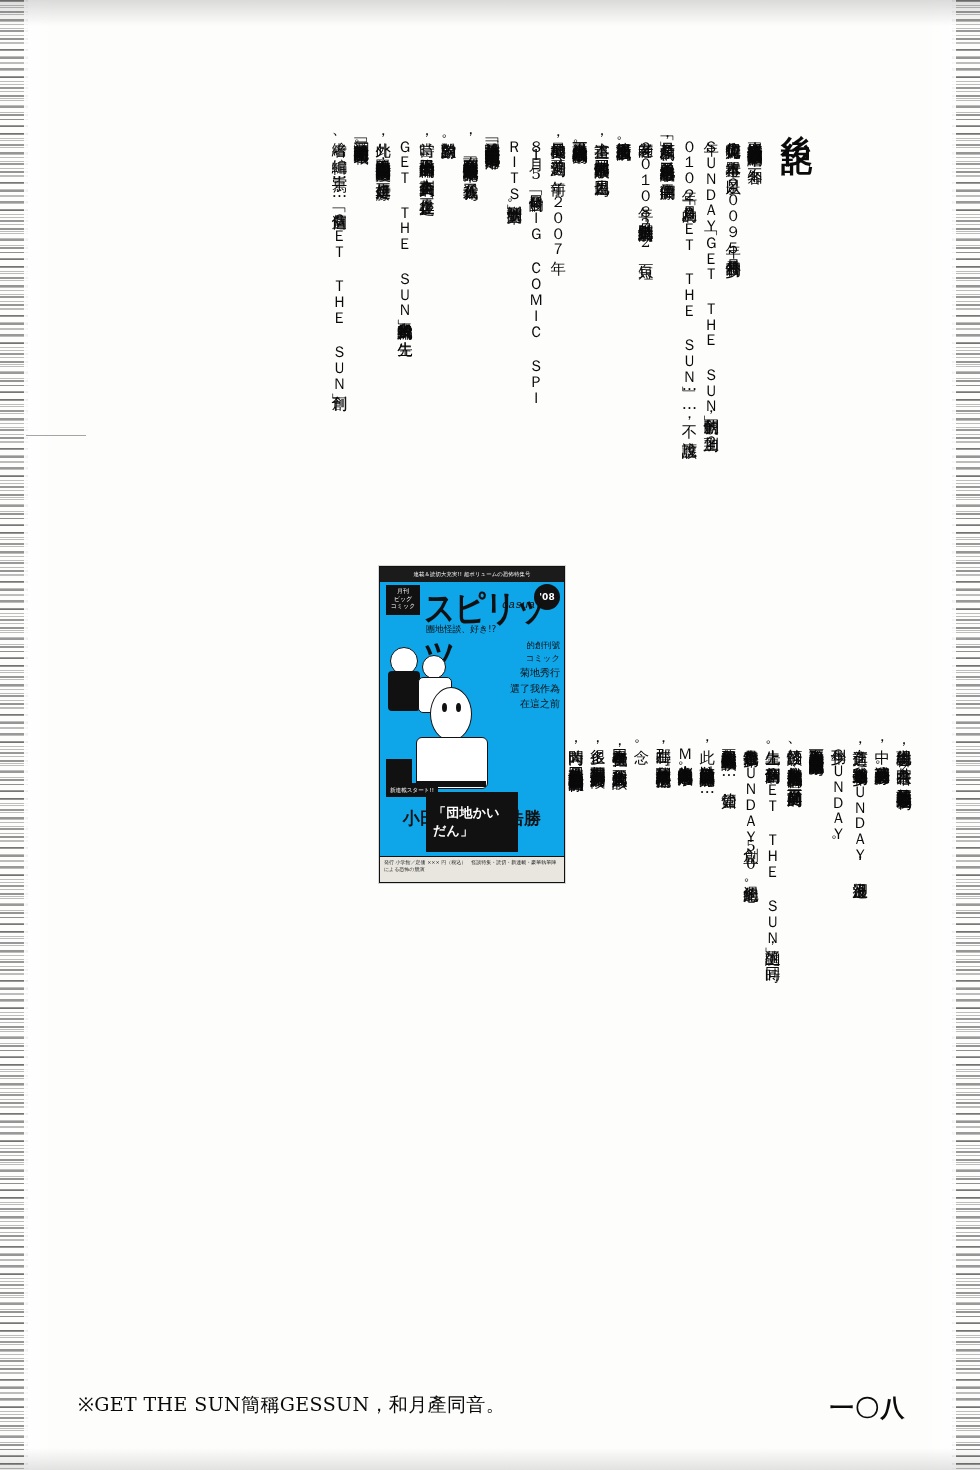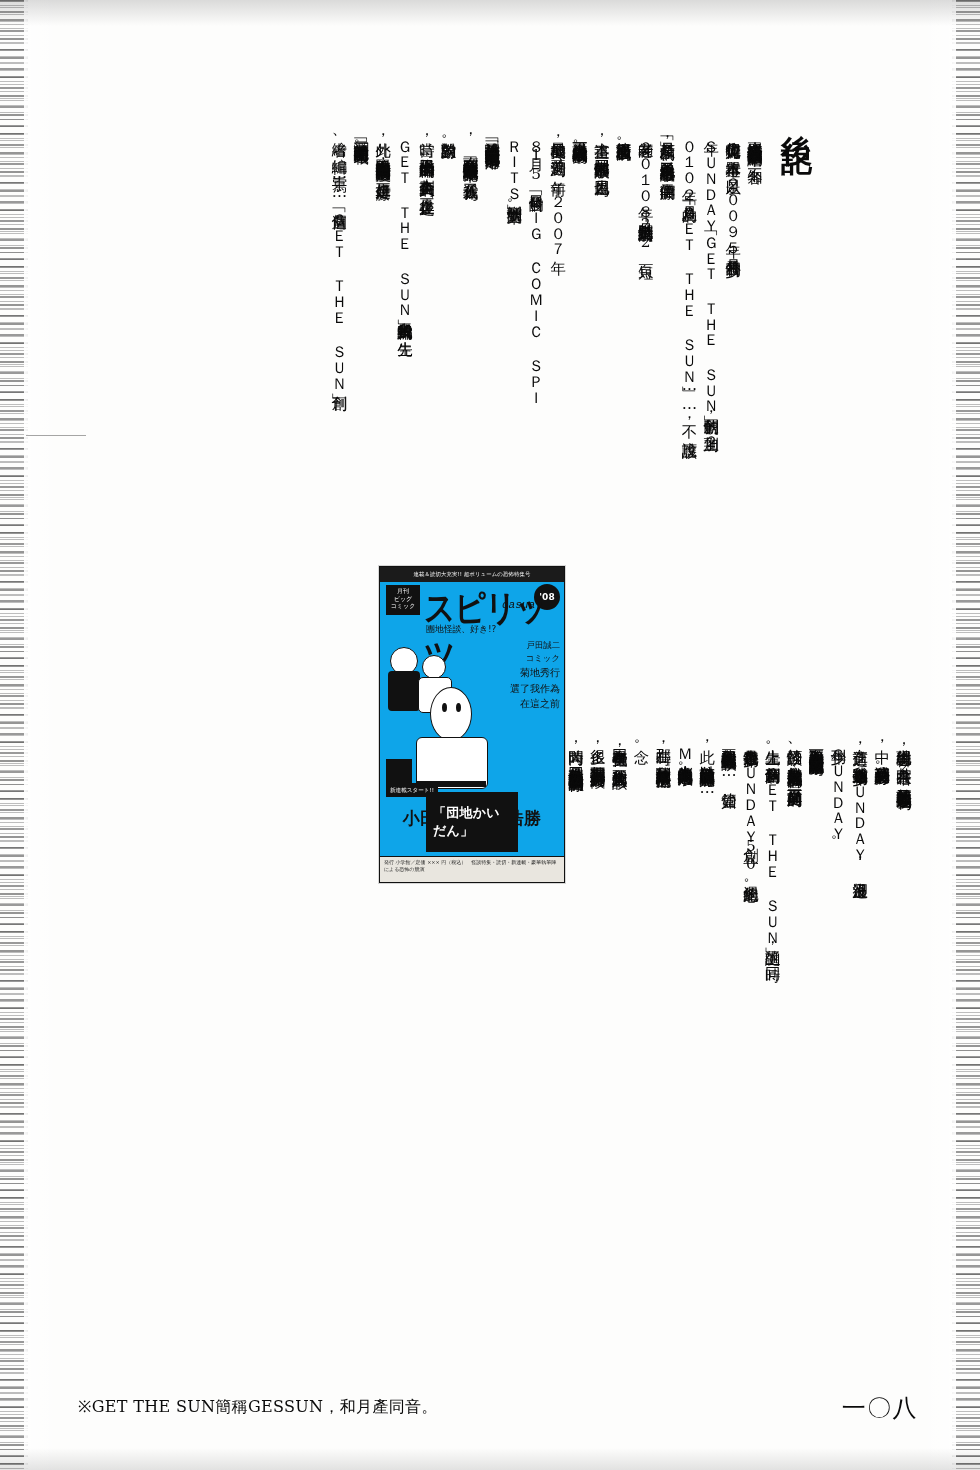--- a/index.html
+++ b/index.html
@@ -283,31 +283,31 @@
     line-height: 14px;
     text-align: center;
     font-family: "DejaVu Sans", "Liberation Sans", sans-serif;
   }
 
   
   #footnote {
     position: absolute;
     left: 78px;
     bottom: 52px;
-    font-size: 16px;
+    font-size: 19px;
     letter-spacing: 0.02em;
     font-family: "DejaVu Serif", "Liberation Serif", serif;
   }
   #pagenum {
     position: absolute;
-    right: 62px;
+    right: 74px;
     bottom: 46px;
     font-size: 24px;
     letter-spacing: 0.06em;
-    font-weight: 400;
+    font-weight: 700;
   }
 
   
   .hairline {
     position: absolute;
     left: 26px;
     width: 60px;
     height: 1px;
     background: rgba(0,0,0,0.35);
   }
@@ -334,21 +334,21 @@
     <div class="band">連載＆読切大充実!! 超ボリュームの恐怖特集号</div>
     <div class="logo-box" style="white-space:pre;">月刊
 ビッグ
 コミック</div>
     <div class="corner-badge">'08</div>
     <div class="title-main">スピリッツ</div>
     <div class="title-sub">casual</div>
     <div class="tagline">團地怪談、好き!?</div>
 
     <div class="side-names">
-      <span class="nm">戸田誠二</span>
+      <span class="nm">的創刊號</span>
       <span class="nm">コミック</span>
       <span class="nm small">菊地秀行</span>
       <span class="nm small">選了我作為</span>
       <span class="nm small">在這之前</span>
     </div>
 
     <div class="art">
       <div class="head" style="left:4px;  top:6px;  width:26px; height:26px;"></div>
       <div class="blackfig" style="left:2px;  top:30px; width:32px; height:40px; border-radius:4px;"></div>
       <div class="head" style="left:36px; top:14px; width:22px; height:22px;"></div>

